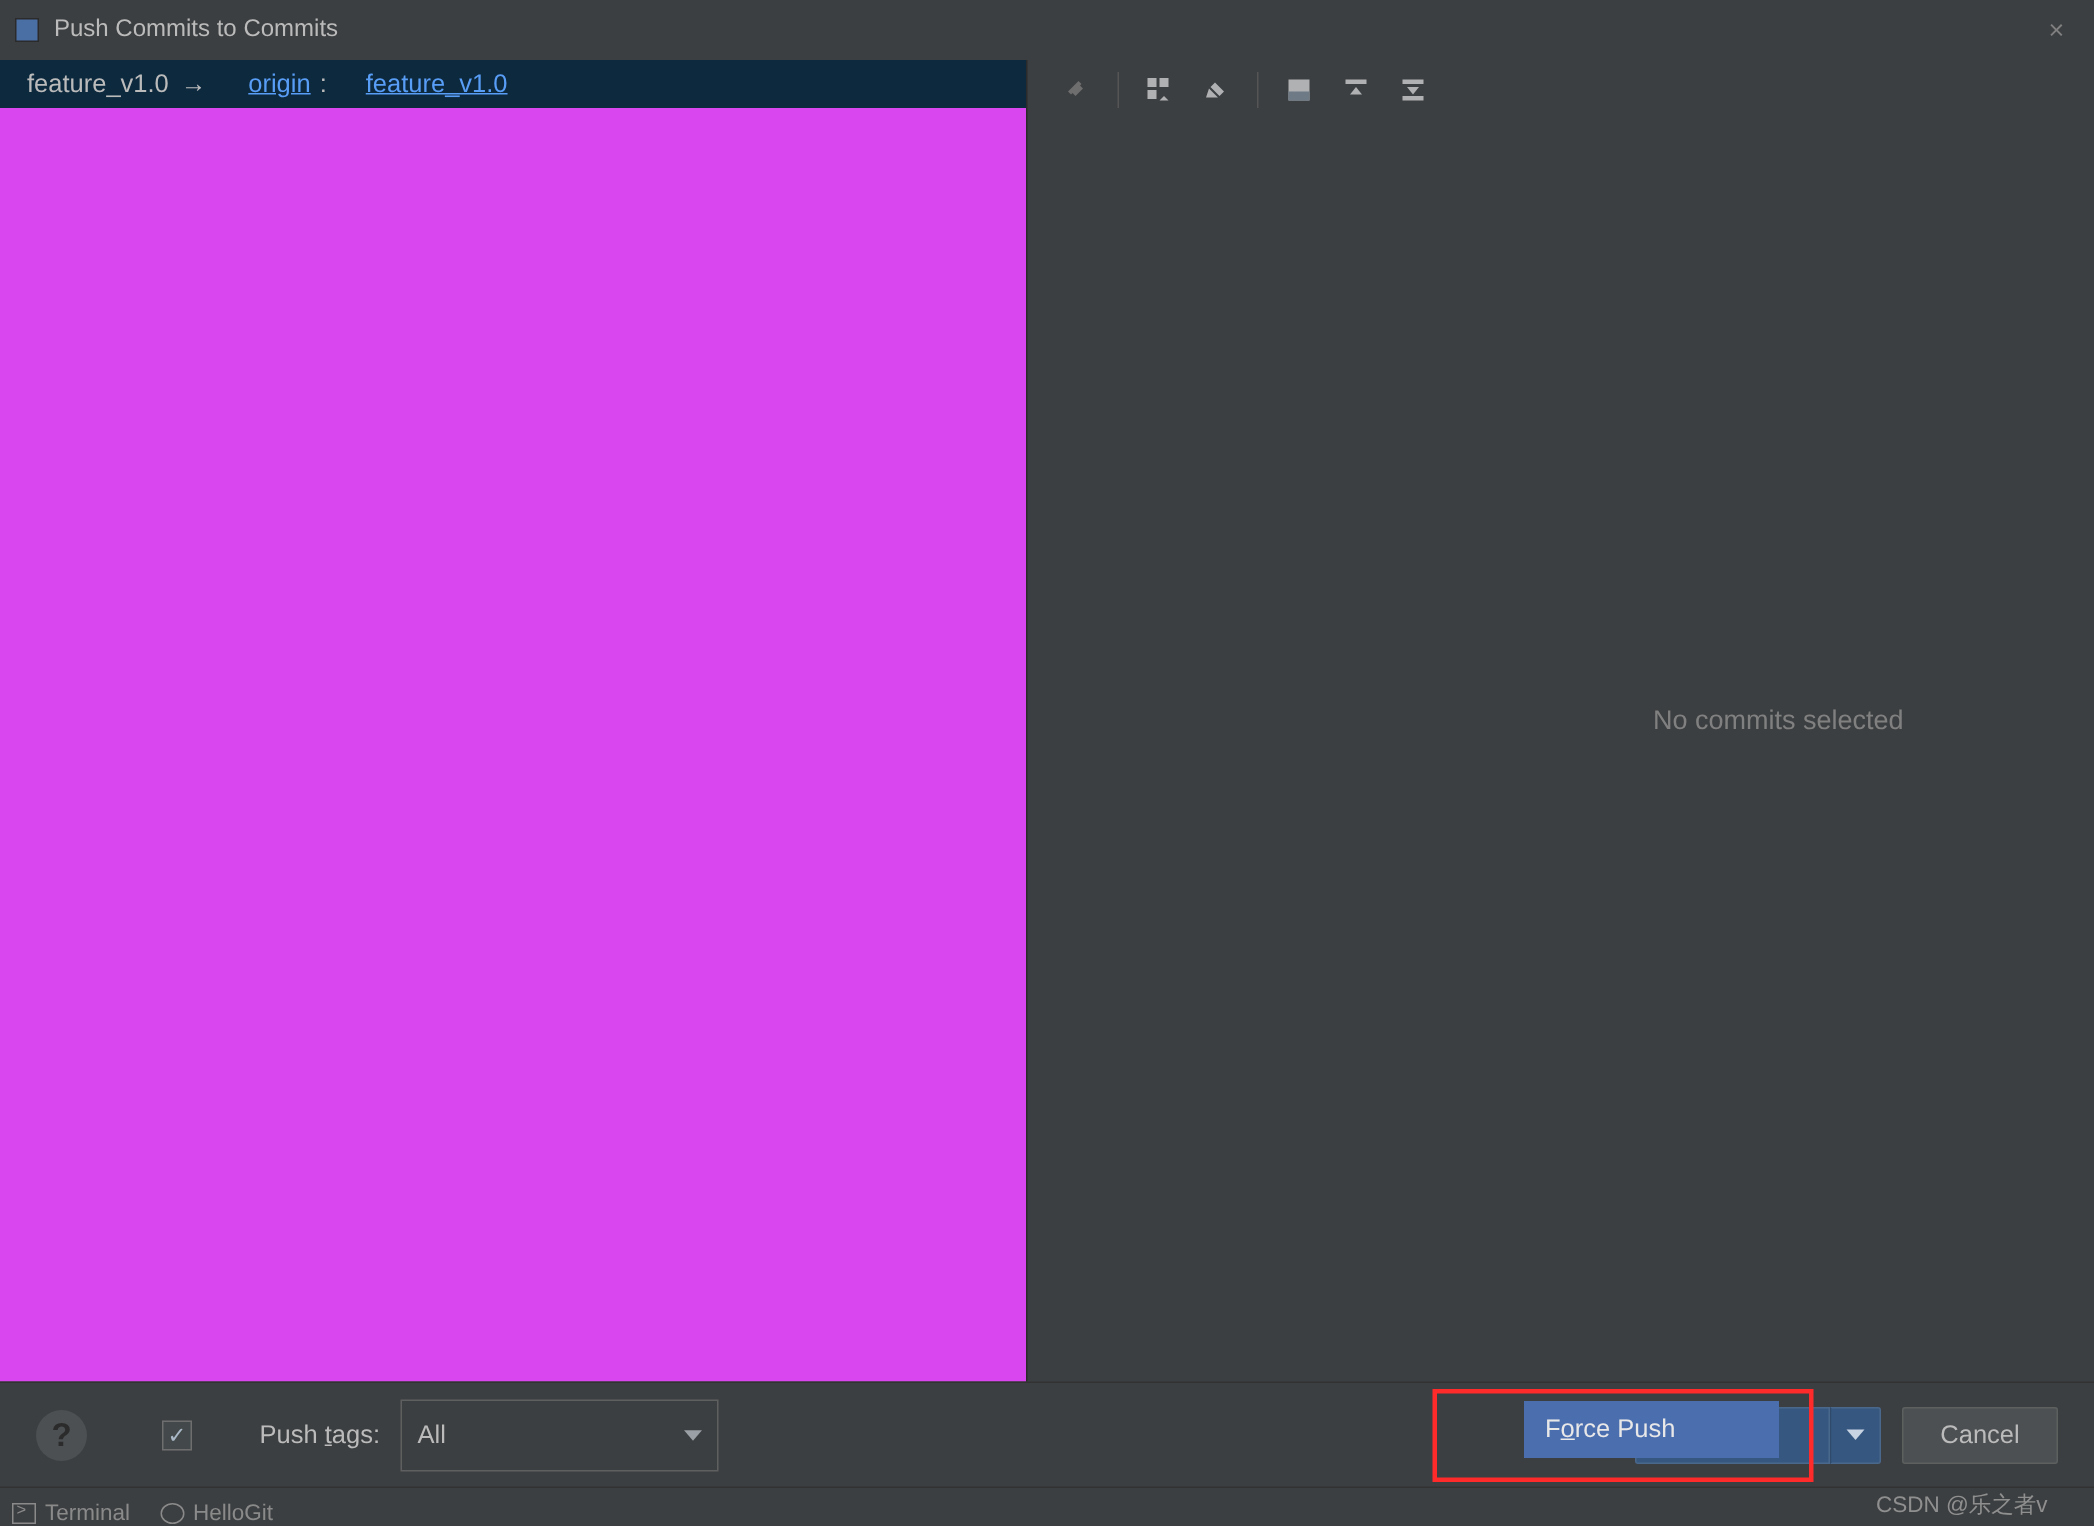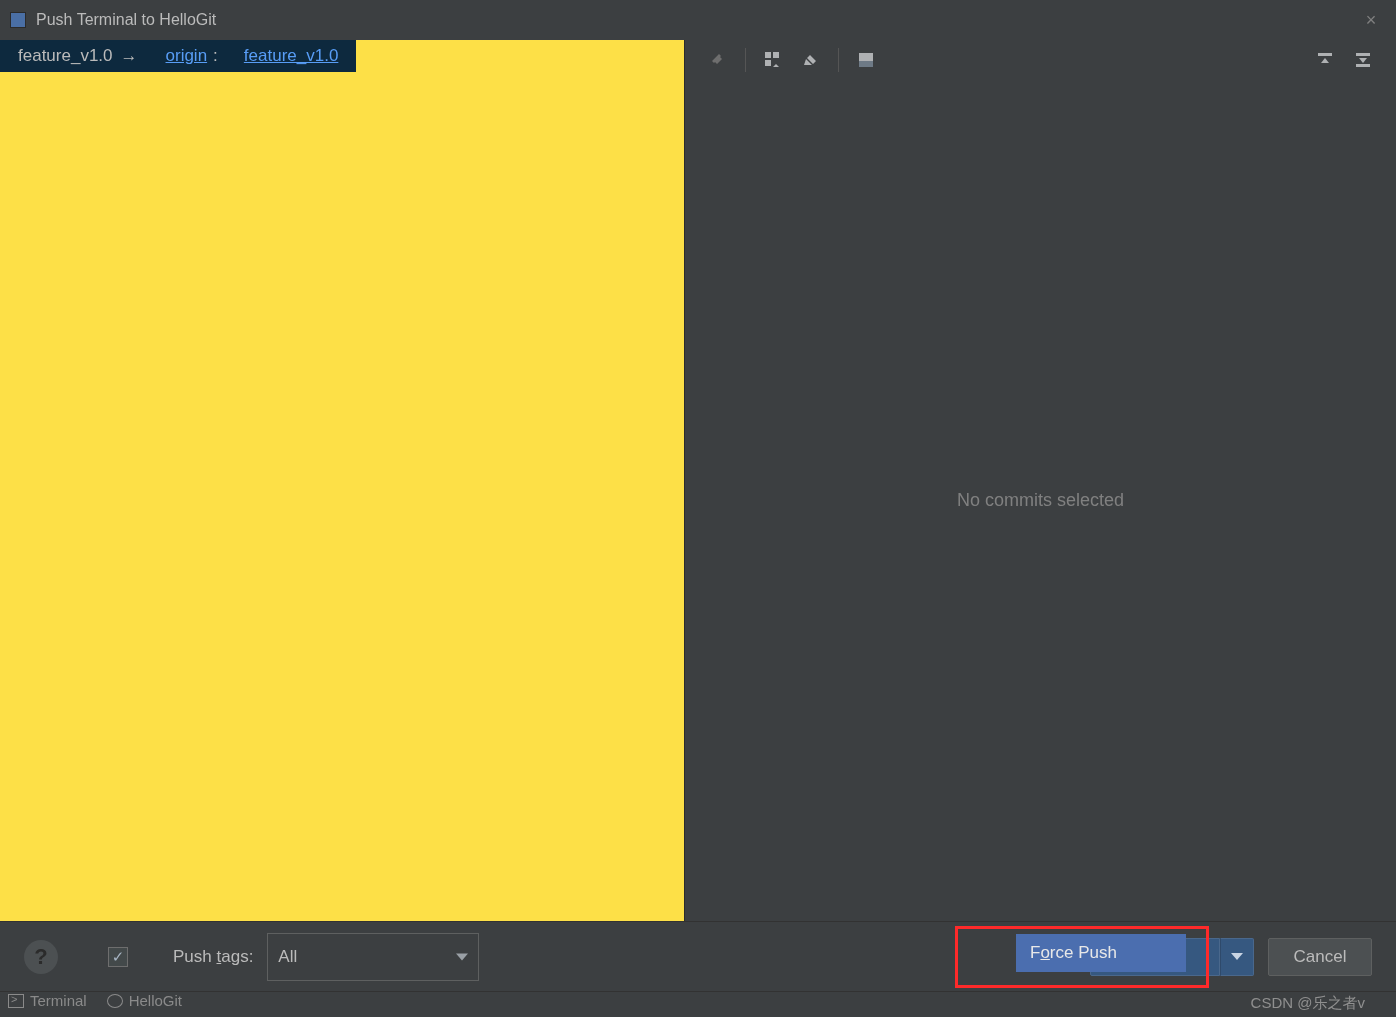--- a/index.html
+++ b/index.html
@@ -7,22 +7,22 @@
   body { display: flex; flex-direction: column; }
 
   
   .titlebar { height: 40px; display: flex; align-items: center; padding: 0 10px; background: #3c3f41; }
   .titlebar .app-icon { width: 16px; height: 16px; background: #4a6fa5; border: 1px solid #2b2b2b; margin-right: 10px; }
   .titlebar .title { color: #bbbbbb; font-size: 16px; flex: 1; }
   .titlebar .close { color: #808080; font-size: 18px; width: 30px; text-align: center; cursor: default; }
 
   
   .main { flex: 1; display: flex; min-height: 0; }
-  .left-pane { width: 684px; background: #fde047; display: flex; }
-  .right-pane { flex: 1; background: #3c3f41; display: flex; flex-direction: column; border-left: 1px solid #2b2b2b; }
+  .left-pane { width: 684px; background: #d946ef; display: flex; flex-direction: column; }
+  .right-pane { flex: 1; background: #3c3f41; display: flex; flex-direction: row; border-left: 1px solid #2b2b2b; }
 
   .branch-row { height: 32px; background: #0d293e; display: flex; align-items: center; padding: 0 18px; color: #bbbbbb; font-size: 17px; }
   .branch-row .arrow { margin: 0 8px; color: #bbbbbb; }
   .branch-row .link { color: #589df6; text-decoration: underline; cursor: pointer; margin-left: 20px; }
   .branch-row .colon { margin: 0 6px; color: #bbbbbb; }
   .left-empty { flex: 1; }
 
   
   .right-toolbar { height: 40px; display: flex; align-items: center; padding: 0 14px; gap: 0; }
   .tb-btn { width: 38px; height: 30px; display: flex; align-items: center; justify-content: center; color: #6e6e6e; }
@@ -50,35 +50,35 @@
   .btn-push-drop .tri { width: 0; height: 0; border-left: 6px solid transparent; border-right: 6px solid transparent; border-top: 7px solid #c9d4e3; }
   .btn-push { border-radius: 2px 0 0 2px; }
   .btn-cancel { width: 104px; }
 
   
   .popup-area { position: absolute; left: 955px; top: 926px; width: 254px; height: 62px; border: 3px solid #ff2a2a; pointer-events: none; }
   .force-push-item { position: absolute; left: 1016px; top: 934px; width: 170px; height: 38px; background: #4b6eaf; color: #e8e8e8; font-size: 17px; display: flex; align-items: center; padding: 0 14px; }
   .force-push-item .mn { text-decoration: underline; }
 
   
-  .status-strip { height: 26px; background: #3c3f41; border-top: 1px solid #323232; display: flex; align-items: flex-start; padding: 0 8px; gap: 20px; position: relative; }
+  .status-strip { height: 26px; background: #3c3f41; border-top: 1px solid #323232; display: flex; align-items: flex-end; padding: 0 8px; gap: 20px; position: relative; }
   .status-item { display: flex; align-items: center; gap: 6px; color: #8a8a8a; font-size: 15px; }
   .status-icon { width: 16px; height: 14px; border: 1px solid #8a8a8a; display: inline-block; position: relative; }
   .status-icon.term::after { content: ">"; position: absolute; left: 2px; top: -2px; font-size: 11px; color: #8a8a8a; }
   .status-icon.prof { border-radius: 50%; }
   .watermark { position: absolute; right: 31px; bottom: 4px; color: #8f8f8f; font-size: 15px; }
 
   svg { display: block; }
 </style>
 </head>
 <body>
 
 <div class="titlebar">
   <div class="app-icon"></div>
-  <div class="title">Push Terminal to HelloGit</div>
+  <div class="title">Push Commits to Commits</div>
   <div class="close">×</div>
 </div>
 
 <div class="main">
   <div class="left-pane">
     <div class="branch-row">
       <span>feature_v1.0</span>
       <span class="arrow">→</span>
       <span class="link">origin</span>
       <span class="colon">:</span>

